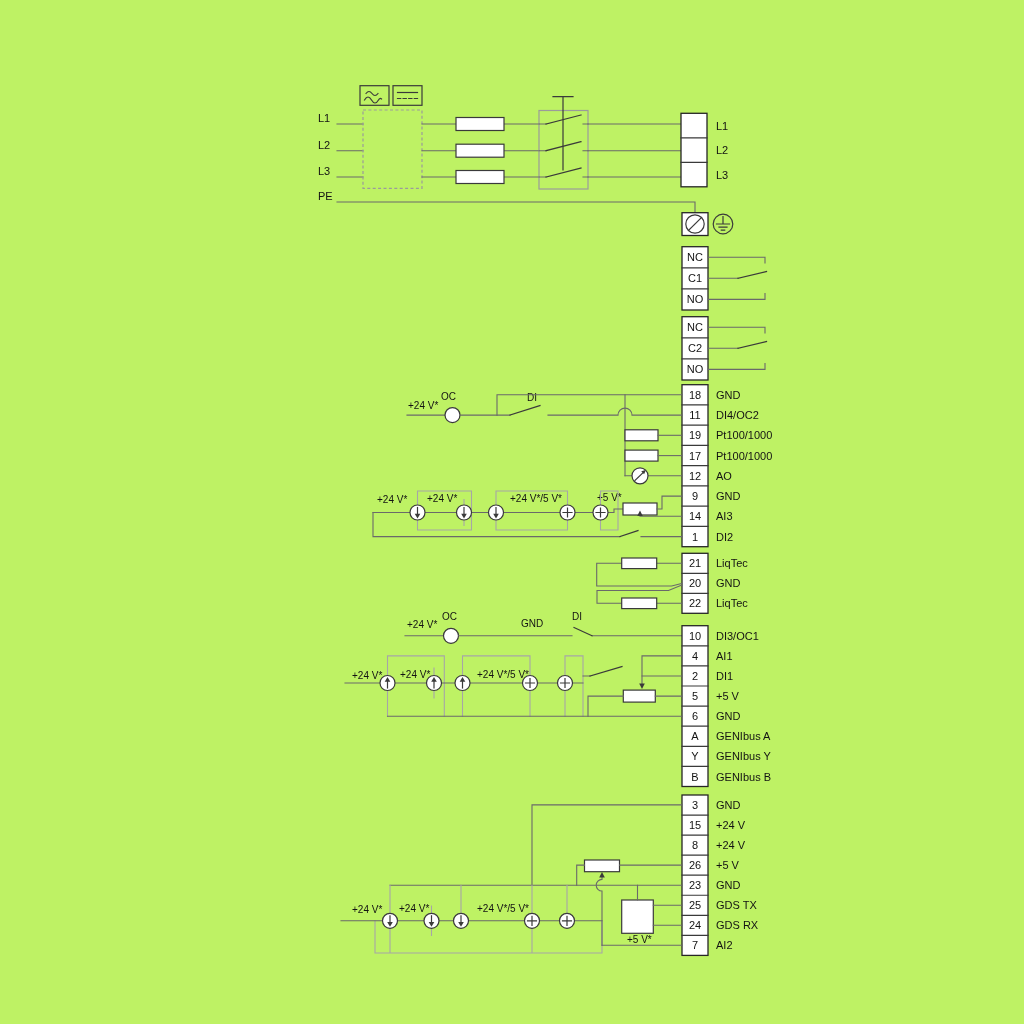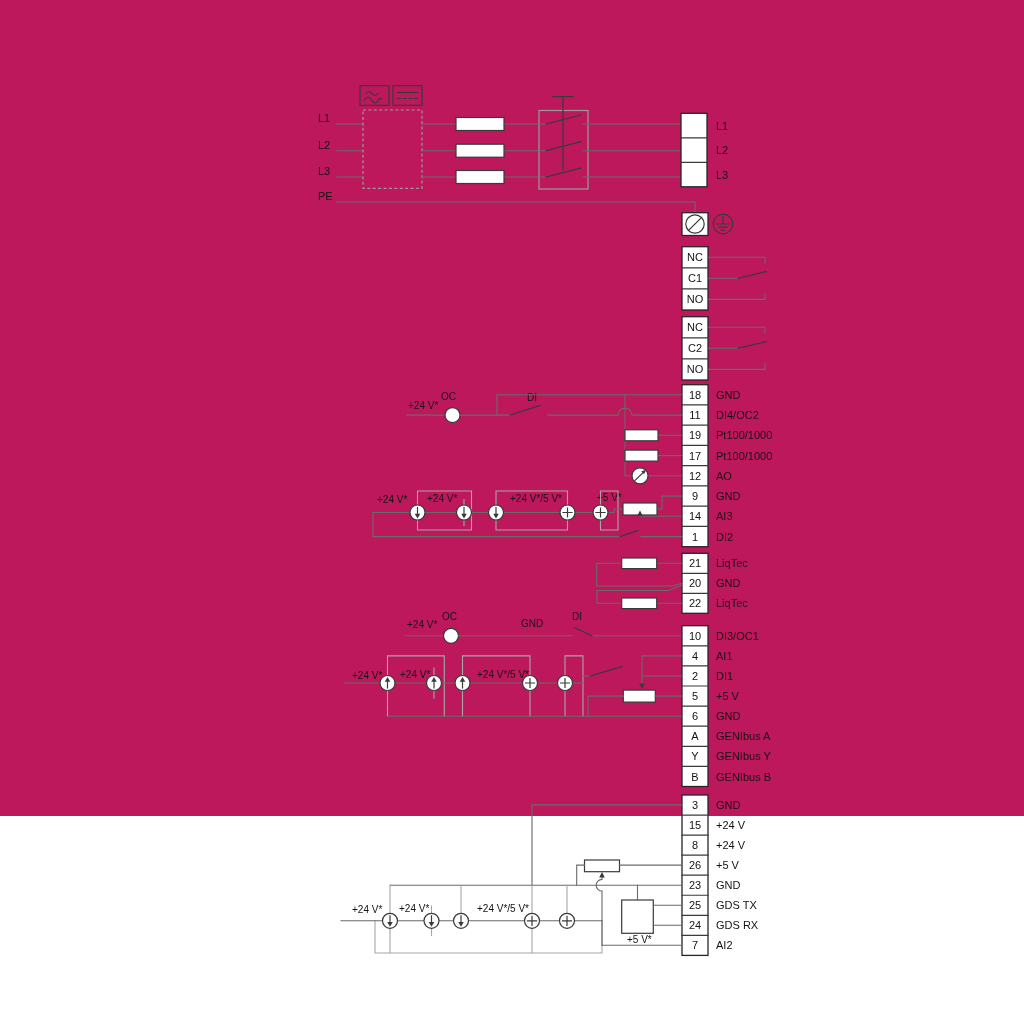--- a/index.html
+++ b/index.html
@@ -1,16 +1,16 @@
 <!DOCTYPE html>
 <html><head>
 <meta charset="utf-8">
 <style>
   html,body{margin:0;padding:0;background:#fff;width:1024px;height:1024px;overflow:hidden}
-  #stage{position:relative;width:1024px;height:816px;background:#be185d}
+  #stage{position:relative;width:1024px;height:1024px;background:#bef264}
   svg{position:absolute;left:0;top:0}
   svg text{font-family:"Liberation Sans","DejaVu Sans",sans-serif;fill:#131313}
   .w{stroke:#6a6a6a;stroke-width:1.1;fill:none;stroke-linecap:square}
   .g{stroke:#a6a6a6;stroke-width:1.1;fill:none;stroke-linecap:square}
   .k{stroke:#3a3a3a;stroke-width:1.2;fill:none;stroke-linecap:square}
   .kf{stroke:#3a3a3a;stroke-width:1.2;fill:#fff}
   .box{stroke:#262626;stroke-width:1.3;fill:#fff}
   .gbox{stroke:#9b9b9b;stroke-width:1.2;fill:none}
   .num{font-size:11px;text-anchor:middle}
   .lbl{font-size:11px}

